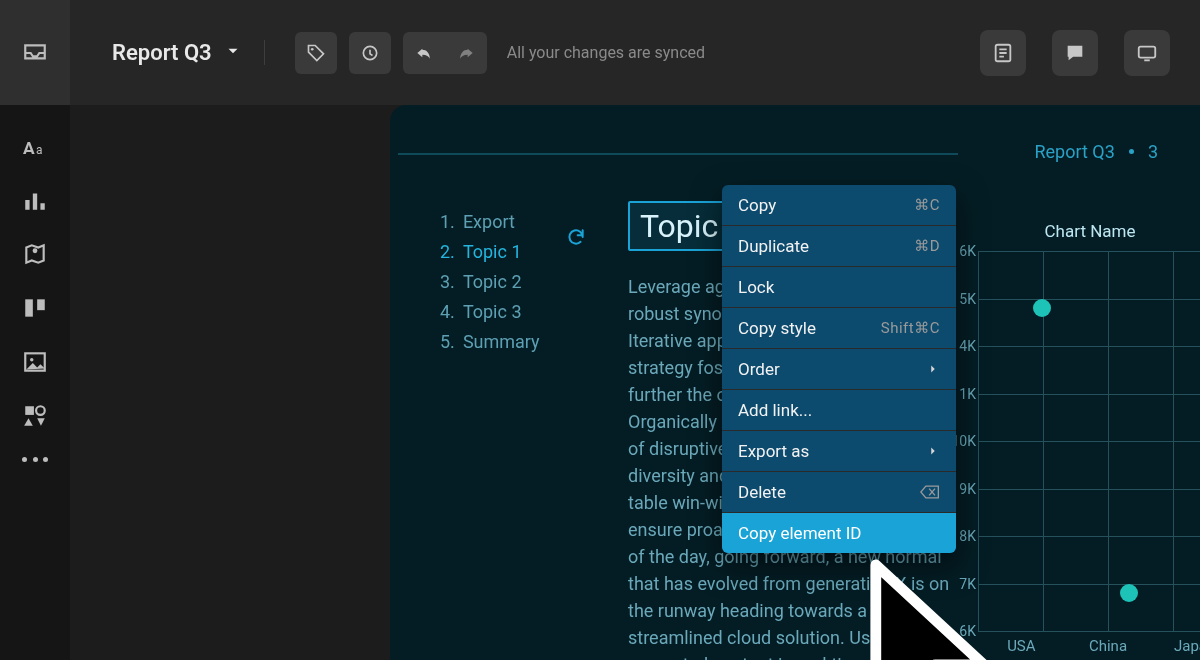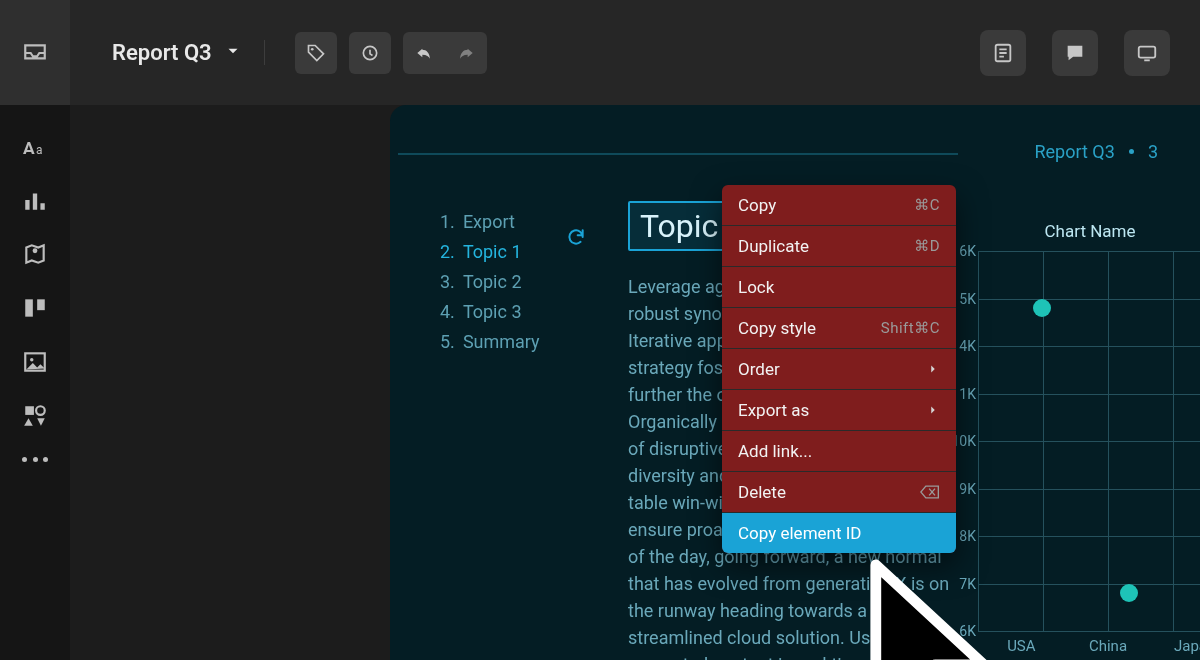--- a/index.html
+++ b/index.html
@@ -57,21 +57,21 @@
   .grid .vlines, .grid .hlines { position:absolute; inset:0; }
   .grid .vlines span { position:absolute; top:0; bottom:0; width:1px; background:#25515d; }
   .grid .hlines span { position:absolute; left:0; right:0; height:1px; background:#25515d; }
   .ylabels { position:absolute; left:6px; top:0; height:380px; width:30px; }
   .ylabels span { position:absolute; right:0; transform:translateY(-50%); color:#6aa8ba; font-size:14px; }
   .xlabels { display:flex; gap:0; margin-left:38px; width:260px; margin-top:6px; }
   .xlabels span { flex:1; text-align:center; color:#6aa8ba; font-size:15px; }
   .pt { position:absolute; width:18px; height:18px; border-radius:50%; background:#1ec3b7; transform:translate(-50%,-50%); }
 
   
-  .ctx { position:absolute; left:652px; top:80px; width:234px; background:#7f1d1d; border-radius:6px; overflow:hidden; z-index:5; box-shadow:0 12px 30px rgba(0,0,0,.55); }
+  .ctx { position:absolute; left:652px; top:80px; width:234px; background:#0c4a6e; border-radius:6px; overflow:hidden; z-index:5; box-shadow:0 12px 30px rgba(0,0,0,.55); }
   .ctx .item { display:flex; align-items:center; justify-content:space-between; padding:10px 16px; font-size:17px; color:#f2f2f2; border-bottom:1px solid #2a2a2a; }
   .ctx .item:last-child { border-bottom:none; }
   .ctx .item .sc { color:#9a9a9a; font-size:15px; letter-spacing:0.5px; }
   .ctx .item.hl { background:#1aa3d6; color:#fff;align-items:flex-end; }
   .ctx .item svg.chev { width:14px; height:14px; fill:#d6d6d6; }
   .ctx .item svg.bksp { width:20px; height:14px; fill:none; stroke:#9a9a9a; stroke-width:1.6; }
 
   
   .cursor { position:absolute; left:795px; top:454px; z-index:10; }
   .cursor svg { width:135px; height:190px; }
@@ -164,20 +164,21 @@
           <svg viewBox="0 0 24 24">
               <path d="M10 7L4 12l6 5v-3c5 0 8 2 9 5-0-7-4-11-9-11z"></path>
             </svg>
         </div>
         <div class="tbtn joined-r">
           <svg viewBox="0 0 24 24" style="opacity:.5">
               <path d="M14 7l6 5-6 5v-3c-5 0-8 2-9 5 0-7 4-11 9-11z"></path>
             </svg>
         </div>
       </div>
+      <span class="sync-text">All your changes are synced</span>
       <div class="spacer"></div>
       <div class="rbtn">
         <svg viewBox="0 0 24 24">
             <rect x="4" y="3" width="16" height="18" rx="2" fill="none" stroke="#c7c7c7" stroke-width="2"></rect>
             <path d="M8 8h8M8 12h8M8 16h5" stroke="#c7c7c7" stroke-width="2"></path>
           </svg>
       </div>
       <div class="rbtn">
         <svg viewBox="0 0 24 24">
             <path d="M4 4h16v12H10l-5 4v-4H4z"></path>
@@ -298,27 +299,27 @@
             <span>Copy style</span>
             <span class="sc">Shift⌘C</span>
           </div>
           <div class="item">
             <span>Order</span>
             <svg class="chev" viewBox="0 0 24 24">
               <path d="M9 6l6 6-6 6z"></path>
             </svg>
           </div>
           <div class="item">
+            <span>Add link...</span>
+          </div>
+          <div class="item">
             <span>Export as</span>
             <svg class="chev" viewBox="0 0 24 24">
               <path d="M9 6l6 6-6 6z"></path>
             </svg>
-          </div>
-          <div class="item">
-            <span>Add link...</span>
           </div>
           <div class="item">
             <span>Delete</span>
             <svg class="bksp" viewBox="0 0 24 16">
               <path d="M7 1h15v14H7L1 8z"></path>
               <path d="M11 4l7 8M18 4l-7 8"></path>
             </svg>
           </div>
           <div class="item hl">
             <span>Copy element ID</span>

